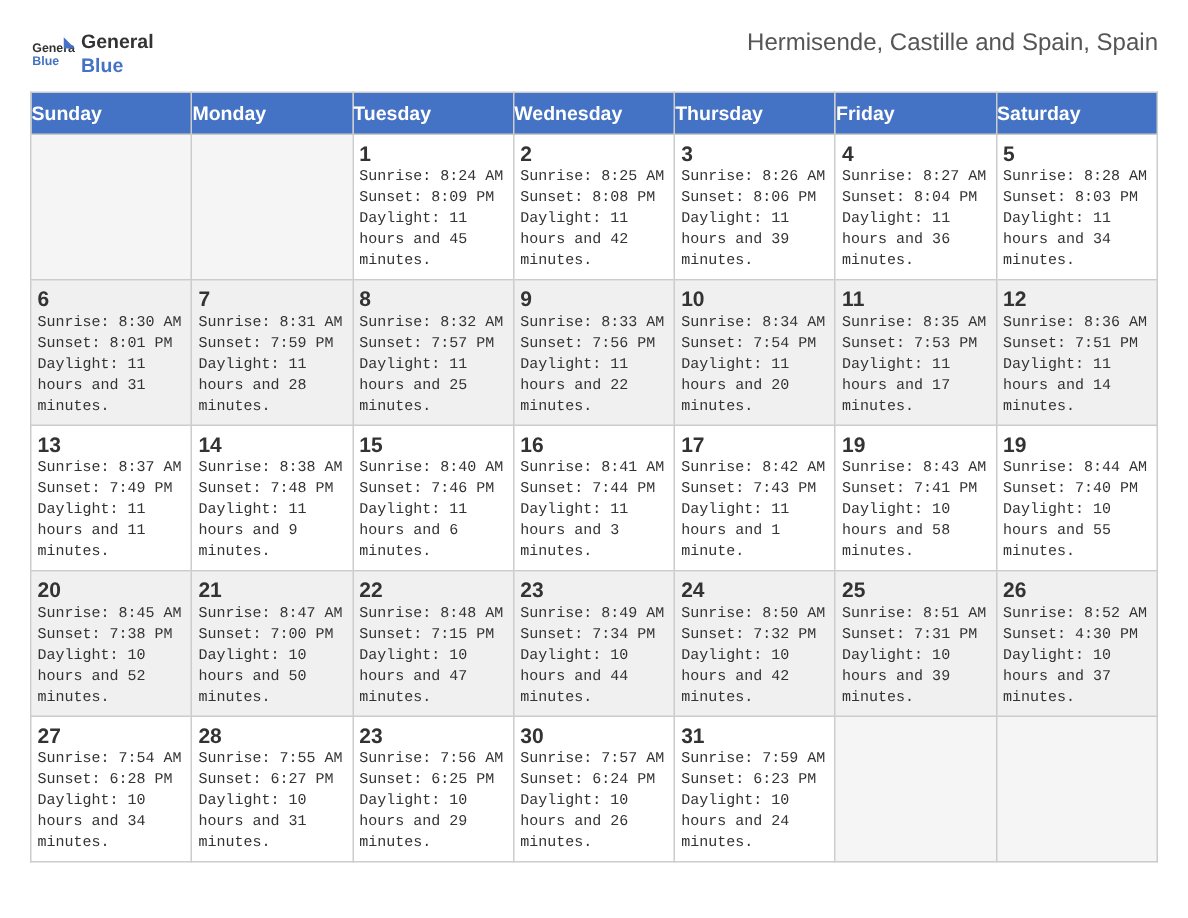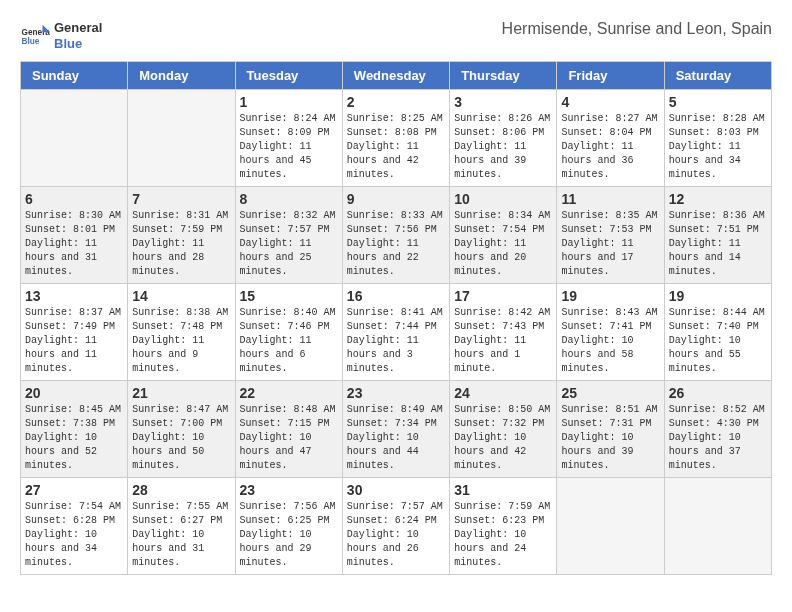--- a/index.html
+++ b/index.html
@@ -36,21 +36,21 @@
       color: #555;
     }
     .calendar {
       width: 100%;
       border-collapse: collapse;
       font-size: 11px;
     }
     .calendar th {
       background: #4472c4;
       color: #fff;
-      padding: 6px 11px;
+      padding: 6px 0;
       text-align: left;
       font-size: 13px;
       font-weight: bold;
       border: 1px solid #ccc;
     }
     .calendar td {
       border: 1px solid #ccc;
       vertical-align: top;
       padding: 4px;
       width: 107px;
@@ -87,21 +87,21 @@
       <text x="2" y="18" font-size="11" font-weight="bold" fill="#333" font-family="Arial">General</text>
       <text x="2" y="30" font-size="11" font-weight="bold" fill="#4472c4" font-family="Arial">Blue</text>
       <polygon points="30,5 40,15 30,15" fill="#4472c4"></polygon>
     </svg>
     <div style="line-height:1.2;">
       <div style="font-size:13px;font-weight:bold;color:#333;">General</div>
       <div style="font-size:13px;font-weight:bold;color:#4472c4;">Blue</div>
     </div>
   </div>
   <div class="title-block">
-    <div class="subtitle">Hermisende, Sunrise and Leon, Spain</div>
+    <div class="subtitle">Hermisende, Castille and Spain, Spain</div>
   </div>
 </div>
 
 <table class="calendar">
   <thead>
     <tr>
     <th>Sunday</th>
         <th>Monday</th>
         <th>Tuesday</th>
         <th>Wednesday</th>

